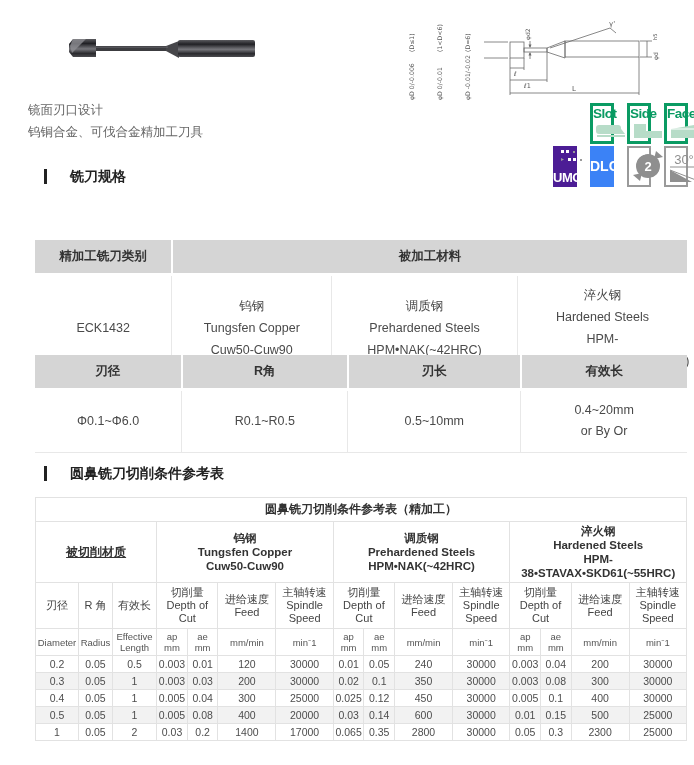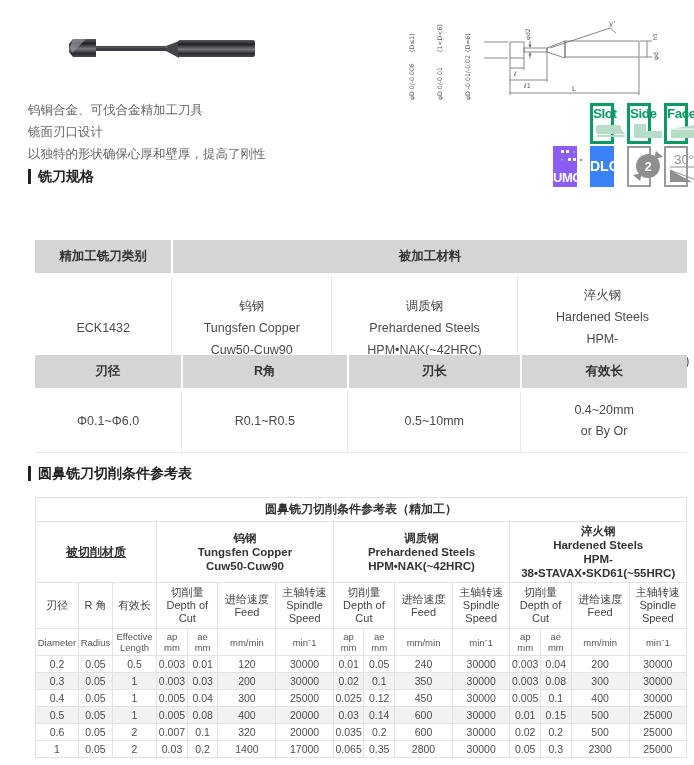--- a/index.html
+++ b/index.html
@@ -19,29 +19,29 @@
   #desc { position:absolute; left:28px; top:99px; font-size:12.5px; color:#666; }
   #desc div { line-height:22px; }
   
   .badge-row { position:absolute; right:6px; display:flex; gap:13px; }
   #badges-row1 { top:103px; }
   #badges-row2 { top:146px; }
   .badge { width:24px; height:41px; position:relative; text-align:center; flex:0 0 auto; }
   .badge.green { border:3px solid #0a9b63; background:#fff; }
   .badge.green .lbl { color:#0a9b63; font-weight:bold; font-size:13.5px; line-height:14px; margin-top:1px; letter-spacing:-0.5px; }
   .badge.green svg { position:absolute; left:2px; bottom:2px; }
-  .badge.dark { background:#8b5cf6; }
+  .badge.dark { background:#4c1d95; }
   .badge.dark .lbl { position:absolute; bottom:2px; width:100%; color:#fff; font-weight:bold; font-size:13px; letter-spacing:-0.5px; }
   .badge.olive { background:#3b82f6; }
   .badge.olive .lbl { color:#fff; font-weight:bold; font-size:14px; line-height:41px; }
   .badge.gray { border:2px solid #9a9a9a; background:#fff; }
   .badge.gray svg { position:absolute; left:1px; top:1px; }
   
-  .sec-title { position:absolute; left:28px; font-size:14px; font-weight:bold; color:#222;
-    border-left:3px solid #222; padding-left:7px; line-height:15px; }
+  .sec-title { position:absolute; left:44px; font-size:14px; font-weight:bold; color:#222;
+    border-left:3px solid #222; padding-left:23px; line-height:15px; }
   #sec1 { top:169px; } #sec2 { top:466px; }
   
   table.spec { position:absolute; left:35px; width:652px; border-collapse:collapse; table-layout:fixed; }
   #table1 { top:216px;margin-top:24px; } #table2 { top:355px; }
   table.spec th { background:#d5d5d5; font-size:12.5px; font-weight:bold; color:#333;
     height:34px; border-right:2px solid #fff; border-bottom:3px solid #fff; }
   table.spec th:last-child { border-right:none; }
   table.spec td { text-align:center; font-size:12.5px; color:#4a4a4a;
     border-right:1px solid #e8e8e8; border-bottom:1px solid #e8e8e8; padding:8px 6px; }
   table.spec td:last-child { border-right:none; }
@@ -119,23 +119,22 @@
     <line x1="237" y1="49" x2="237" y2="87"></line>
   <line x1="108" y1="60" x2="122" y2="60"></line>
   <text font-size="6.5" x="112" y="68">ℓ</text>
   <line x1="108" y1="72" x2="145" y2="72"></line>
   <text font-size="6.5" x="122" y="80">ℓ1</text>
   <line x1="108" y1="85" x2="237" y2="85"></line>
   <text font-size="7" x="170" y="83">L</text>
 </svg>
 
 <div id="desc">
+  <div>镜面刃口设计</div>
   <div>钨铜合金、可伐合金精加工刀具</div>
-  <div>镜面刃口设计</div>
-  <div>以独特的形状确保心厚和壁厚，提高了刚性</div>
 </div>
 
 <div id="badges-row1" class="badge-row">
   <div class="badge green">
     <div class="lbl">Slot</div>
     <svg width="32" height="16" viewBox="0 0 32 16">
       <rect x="1" y="2" width="25" height="9" rx="3" fill="#b7dcc8"></rect>
       <polygon points="23,2 30,11 23,11" fill="#b7dcc8"></polygon>
       <line x1="2" y1="13" x2="30" y2="13" stroke="#b7dcc8" stroke-width="2"></line>
     </svg>
@@ -448,37 +447,20 @@
         <td>0.03</td>
         <td>0.14</td>
         <td>600</td>
         <td>30000</td>
         <td>0.01</td>
         <td>0.15</td>
         <td>500</td>
         <td>25000</td>
       </tr>
       <tr class="">
-        <td>0.6</td>
-        <td>0.05</td>
-        <td>2</td>
-        <td>0.007</td>
-        <td>0.1</td>
-        <td>320</td>
-        <td>20000</td>
-        <td>0.035</td>
-        <td>0.2</td>
-        <td>600</td>
-        <td>30000</td>
-        <td>0.02</td>
-        <td>0.2</td>
-        <td>500</td>
-        <td>25000</td>
-      </tr>
-      <tr class="">
         <td>1</td>
         <td>0.05</td>
         <td>2</td>
         <td>0.03</td>
         <td>0.2</td>
         <td>1400</td>
         <td>17000</td>
         <td>0.065</td>
         <td>0.35</td>
         <td>2800</td>

